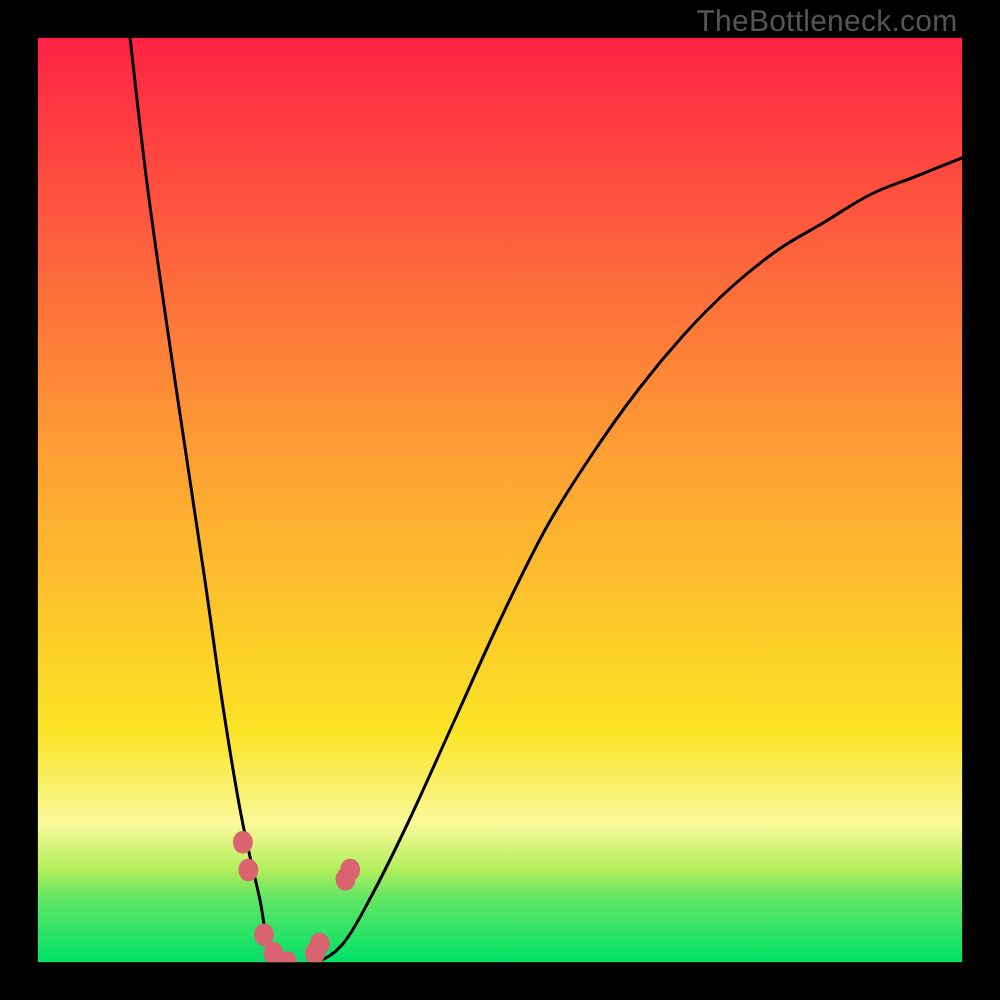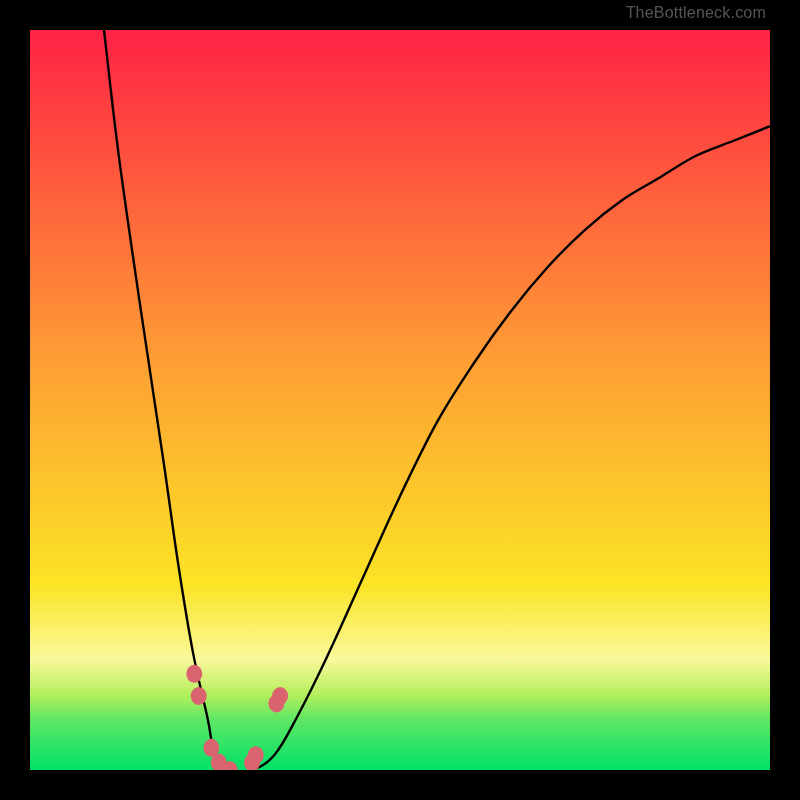--- a/index.html
+++ b/index.html
@@ -21,21 +21,21 @@
   }
   .gradient {
     position: absolute;
     inset: 0;
   }
   .watermark {
     position: absolute;
     top: 4px;
     right: 34px;
     color: #555;
-    font-size: 16px;
+    font-size: 24px;
     font-weight: 500;
     letter-spacing: 0.2px;
     margin-left: 20px;
   }
   svg.curve {
     position: absolute;
     inset: 0;
   }
   .marker {
     fill: #d9636e;

